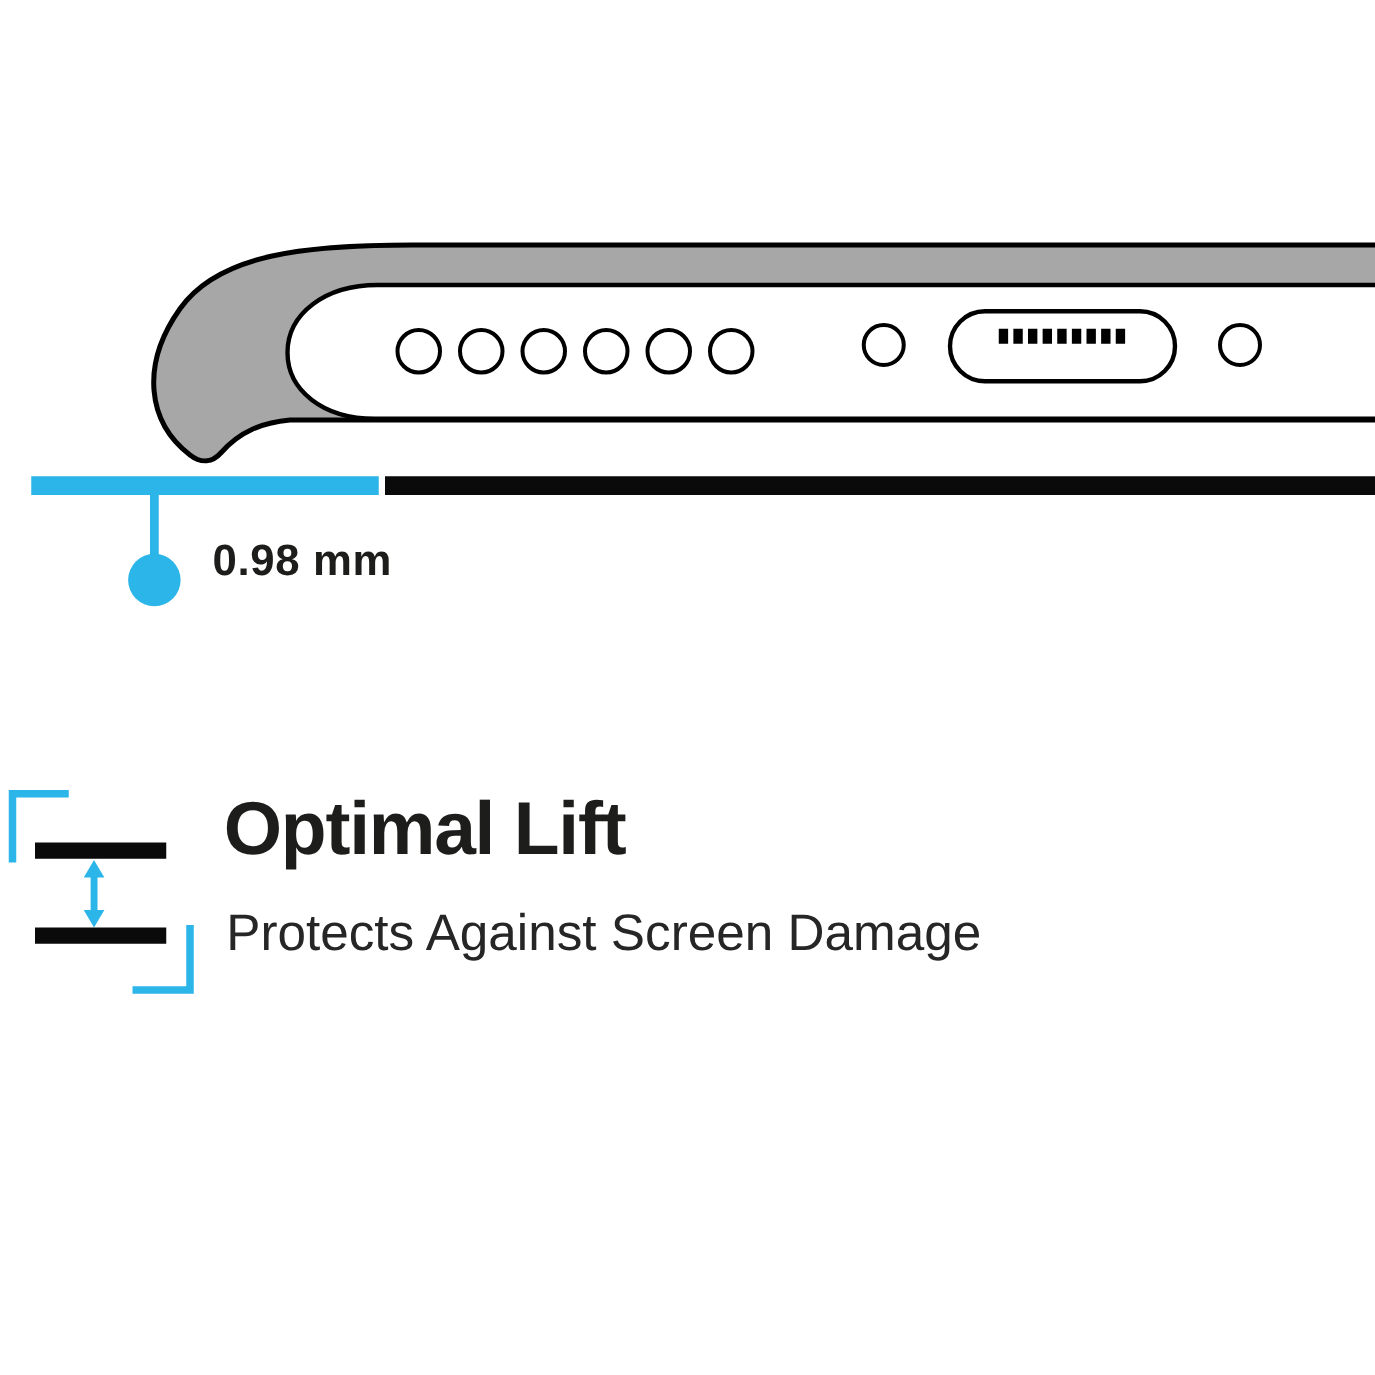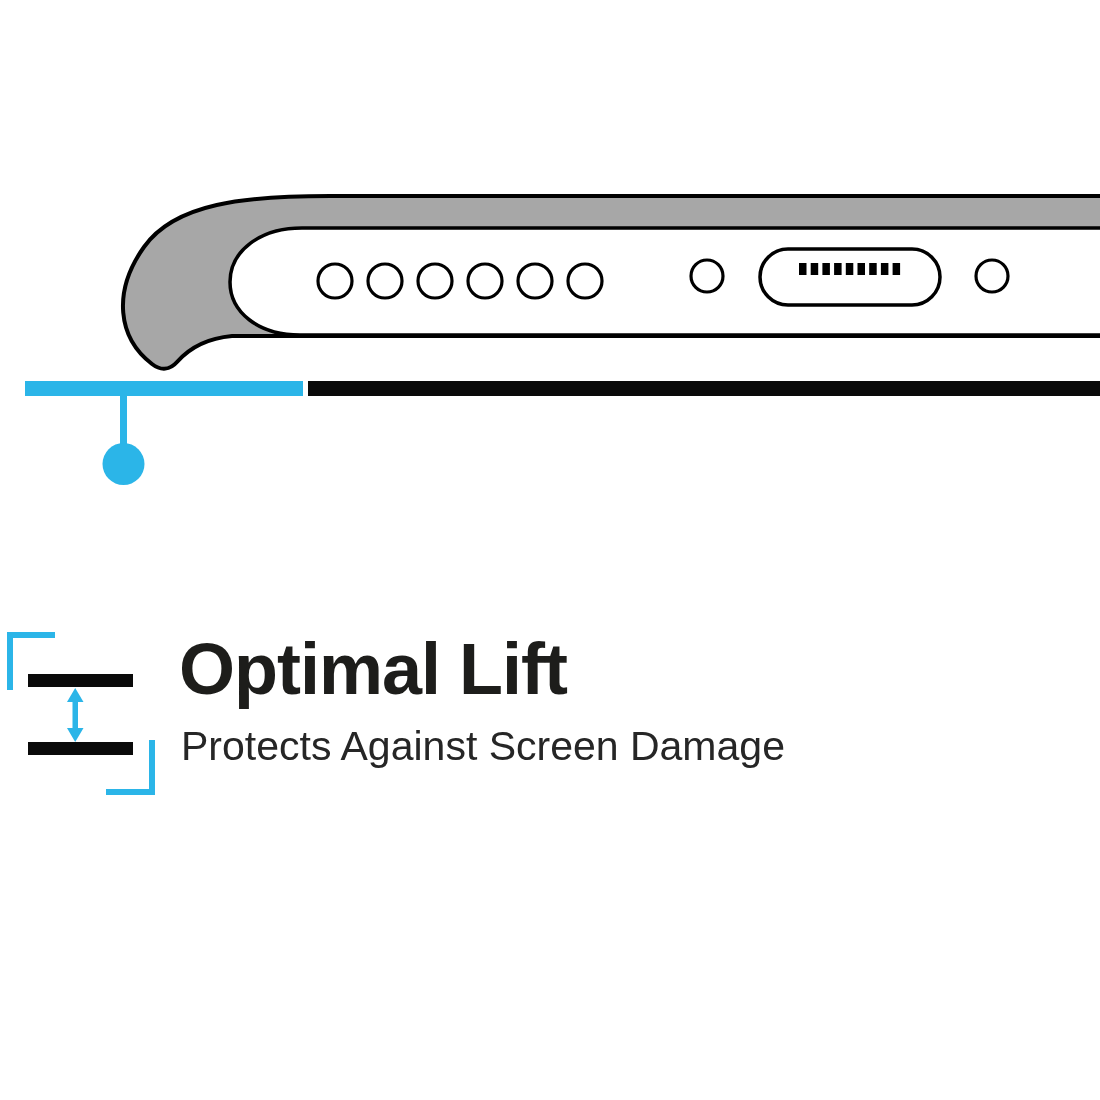--- a/index.html
+++ b/index.html
@@ -30,21 +30,21 @@
     font-size: 35px;
     font-weight: bold;
     color: var(--ink, #1d1d1b);
     letter-spacing: 0.5px;
     white-space: nowrap;
   }
   .feature-title {
     position: absolute;
     left: 179px;
     top: 633px;
-    font-size: 72px;
+    font-size: 60px;
     line-height: 1.0;
     font-weight: bold;
     color: var(--ink, #1d1d1b);
     letter-spacing: -1px;
     white-space: nowrap;
   }
   .feature-subtitle {
     position: absolute;
     left: 181px;
     top: 726px;
@@ -94,20 +94,21 @@
 
     <circle cx="992" cy="276" r="16" fill="#ffffff" stroke="#000" stroke-width="3.2"></circle>
 
     <rect class="fill-accent" x="25" y="381" width="278" height="15"></rect>
     <rect x="308" y="381" width="802" height="15" fill="#0a0a0a"></rect>
 
     <rect class="fill-accent" x="120" y="396" width="7" height="52"></rect>
     <circle class="fill-accent" cx="123.5" cy="464" r="21"></circle>
   </svg>
 
+  <div class="measure-label">0.98 mm</div>
 
   <svg class="abs" style="left:0; top:622px;" width="180" height="185" viewBox="0 0 180 185">
 
     <path class="stroke-accent" d="M 55 13 H 10 V 68" fill="none" stroke-width="6"></path>
 
     <rect x="28" y="52" width="105" height="13" fill="#0a0a0a"></rect>
 
     <g class="fill-accent">
       <rect x="72.5" y="78" width="5.5" height="30"></rect>
       <path d="M 75.2 66 L 67 80 L 83.5 80 Z"></path>

